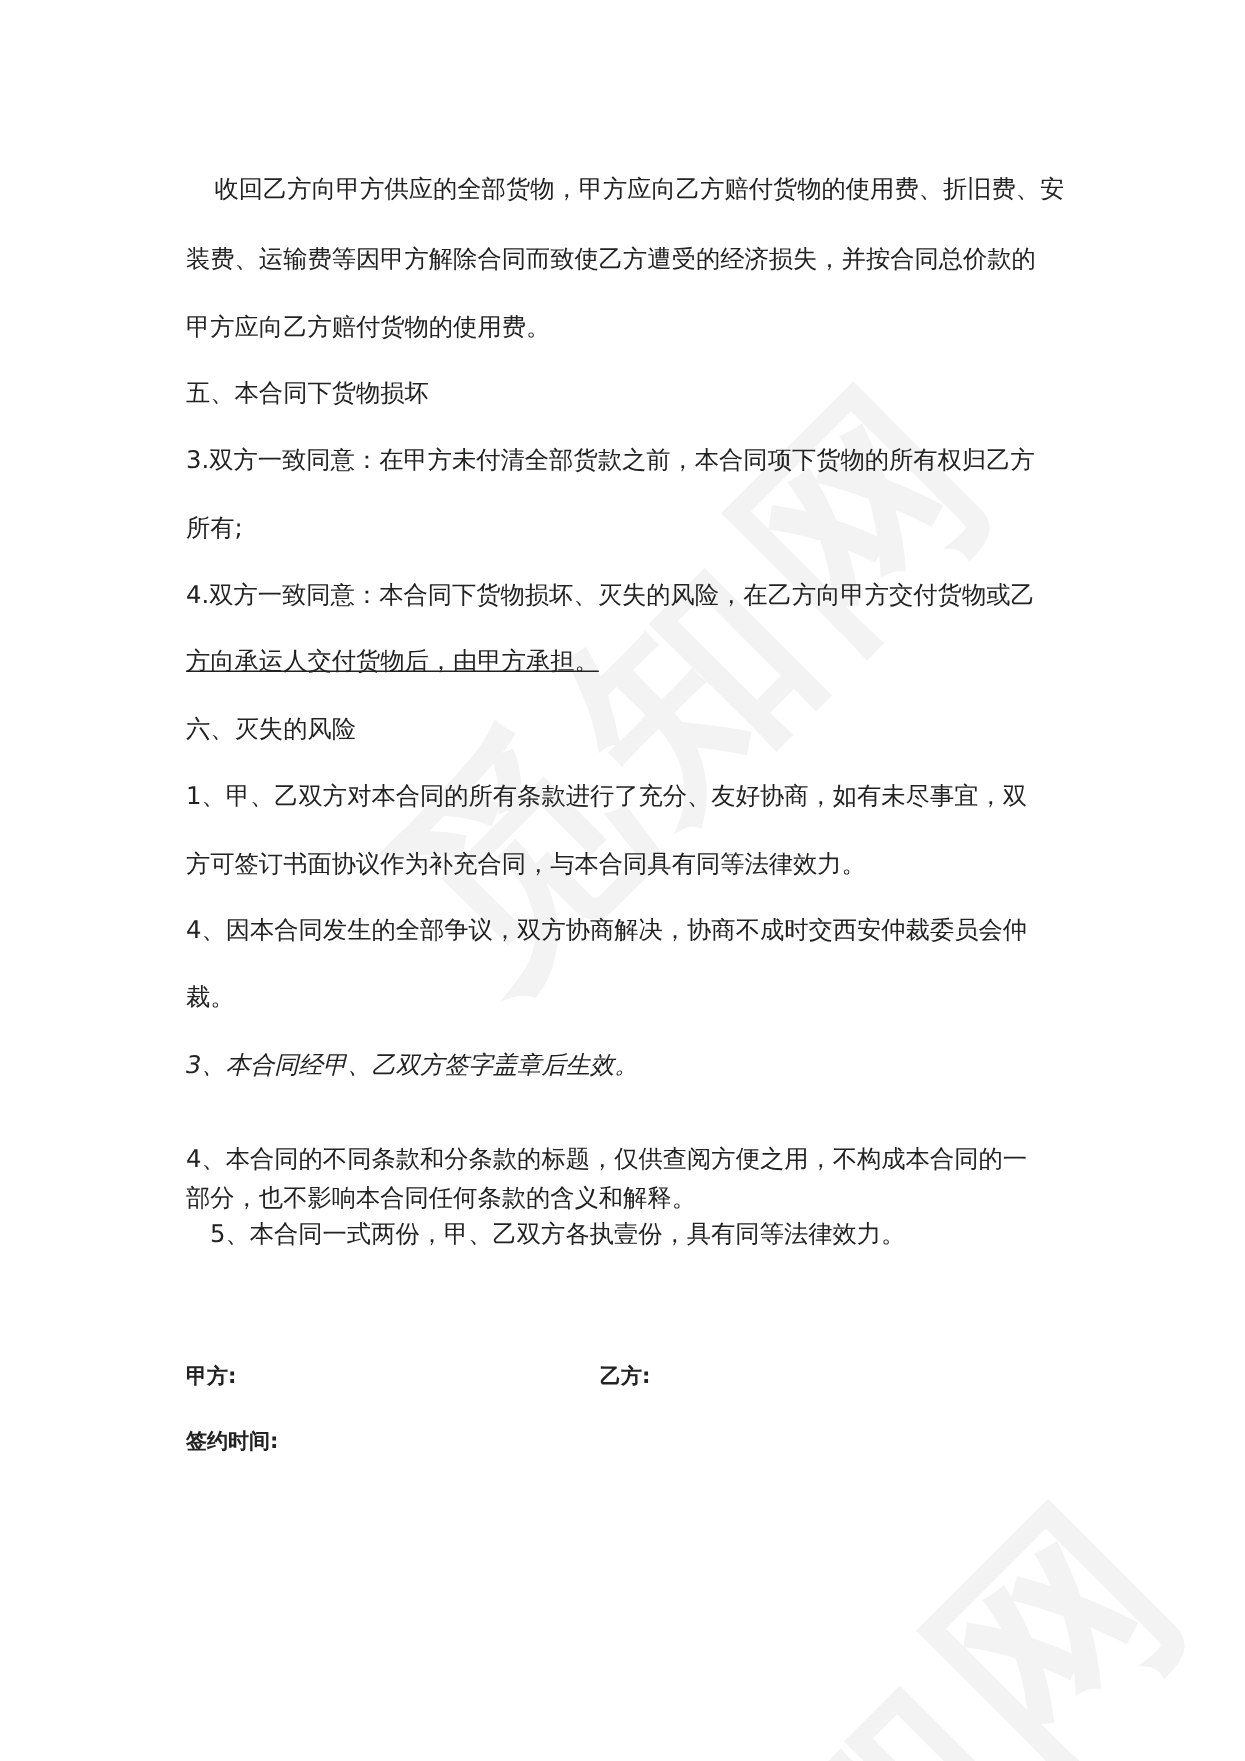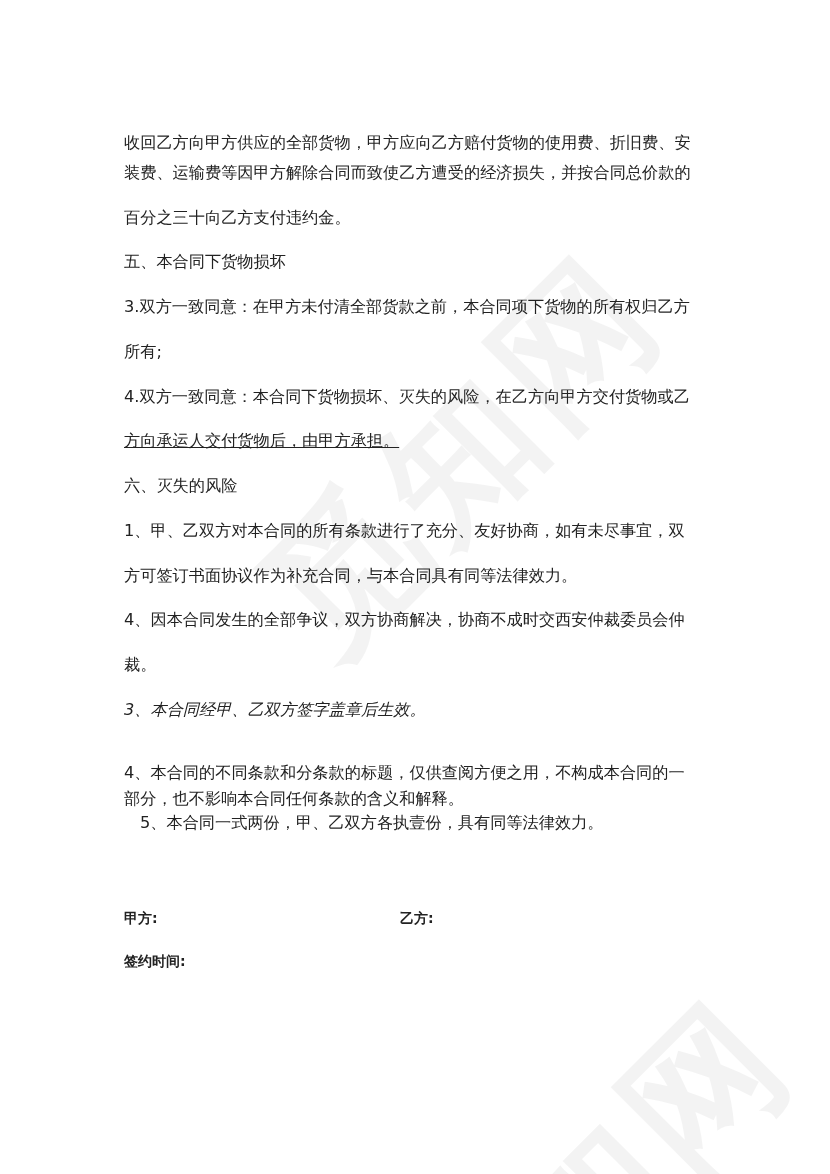--- a/index.html
+++ b/index.html
@@ -62,23 +62,23 @@
 </head>
 <body>
 
 <div class="page">
 
   <div class="watermark wm1">觅知网</div>
   <div class="watermark wm2">觅知网</div>
 
   <div class="content">
 
-    <div class="line" style="top:22px;">收回乙方向甲方供应的全部货物，甲方应向乙方赔付货物的使用费、折旧费、安</div>
+    <div class="line" style="top:5px;margin-left:19px;">收回乙方向甲方供应的全部货物，甲方应向乙方赔付货物的使用费、折旧费、安</div>
     <div class="line" style="top:52px;">装费、运输费等因甲方解除合同而致使乙方遭受的经济损失，并按合同总价款的</div>
-    <div class="line" style="top:97px;">百分之三十向乙方支付违约金。</div>
+    <div class="line" style="top:97px;">甲方应向乙方赔付货物的使用费。</div>
 
     <div class="line" style="top:141px;">五、本合同下货物损坏</div>
     <div class="line" style="top:186px;">3.双方一致同意：在甲方未付清全部货款之前，本合同项下货物的所有权归乙方</div>
     <div class="line" style="top:231px;">所有;</div>
     <div class="line" style="top:276px;">4.双方一致同意：本合同下货物损坏、灭失的风险，在乙方向甲方交付货物或乙</div>
     <div class="line" style="top:320px;text-decoration:underline;">方向承运人交付货物后，由甲方承担。</div>
 
     <div class="line" style="top:365px;">六、灭失的风险</div>
     <div class="line" style="top:410px;">1、甲、乙双方对本合同的所有条款进行了充分、友好协商，如有未尽事宜，双</div>
     <div class="line" style="top:455px;">方可签订书面协议作为补充合同，与本合同具有同等法律效力。</div>

